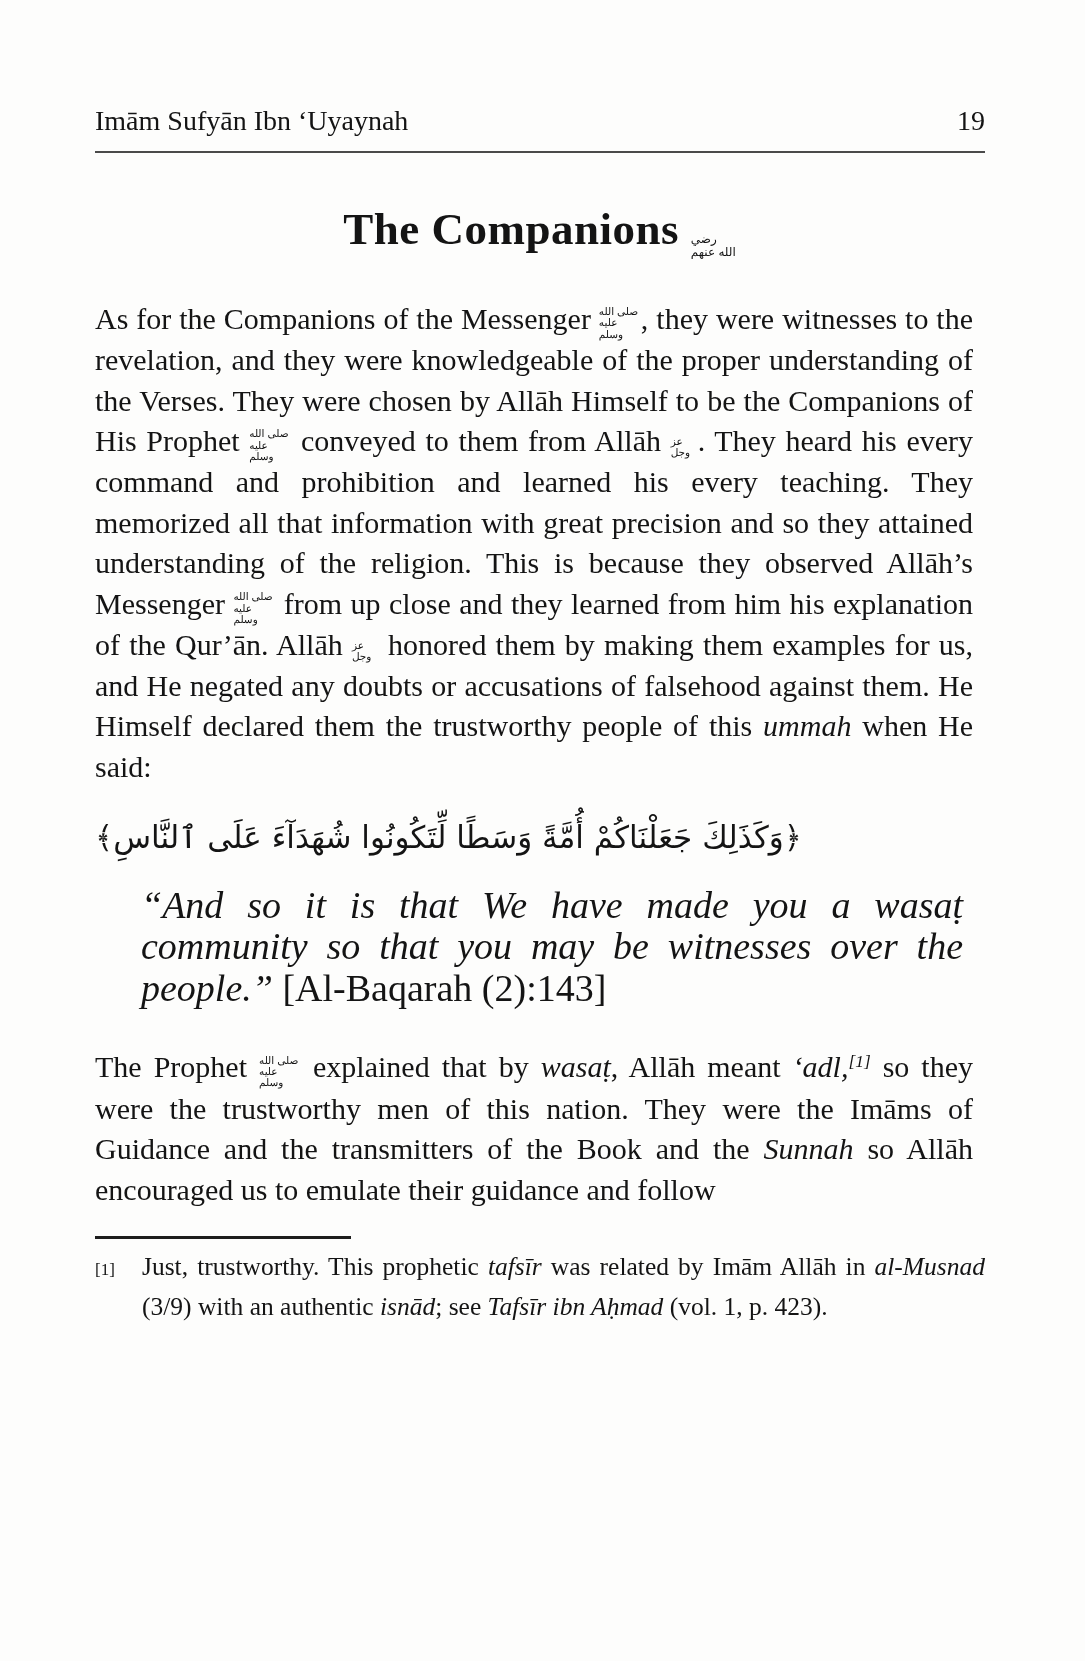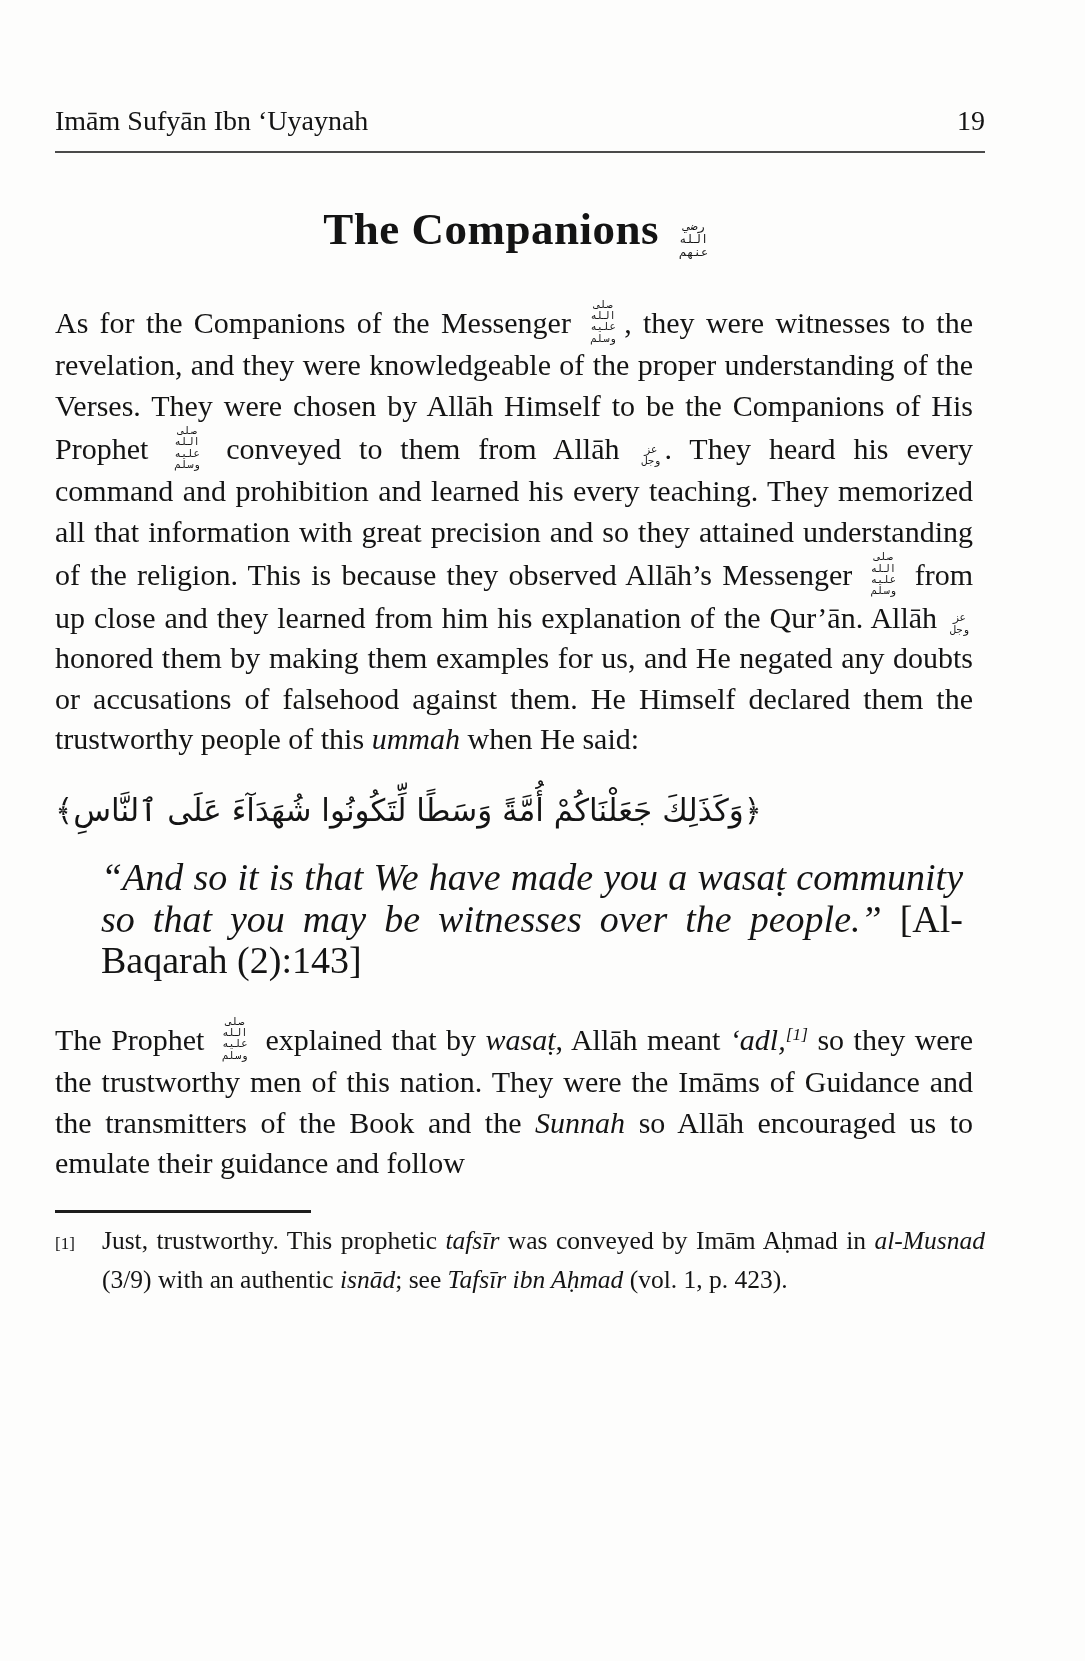--- a/index.html
+++ b/index.html
@@ -8,21 +8,21 @@
     height: 1661px;
     background: #fdfdfc;
     color: #141414;
     font-family: "Liberation Serif", "DejaVu Serif", serif;
     overflow: hidden;
   }
   .page {
     box-sizing: border-box;
     width: 1085px;
     height: 1661px;
-    padding: 106px 100px 0 55px;
+    padding: 106px 100px 0 95px;
   }
   .running-head {
     display: flex;
     justify-content: space-between;
     align-items: baseline;
     font-size: 28px;
     line-height: 1.1;
   }
   .head-rule {
     border: none;
@@ -61,25 +61,25 @@
   .italic { font-style: italic; }
   .sup-italic {
     font-style: italic;
     font-size: 0.58em;
     vertical-align: 10px;
     letter-spacing: 0;
   }
   .hon {
     display: inline-block;
     direction: rtl;
-    font-family: Liberation Mono, monospace;
+    font-family: Liberation Sans, sans-serif;
     font-size: 10.5px;
     line-height: 1.08;
     width: 42px;
-    text-align: center;
+    text-align: left;
     vertical-align: -9px;
     letter-spacing: 0;
     word-spacing: 0;
   }
   .hon-jalla { width: 27px; vertical-align: -5px; }
   .hon-title {
     width: 46px;
     font-size: 12px;
     vertical-align: -12px;
     font-weight: normal;
@@ -127,16 +127,16 @@
   <div class="arabic-verse">﴿وَكَذَلِكَ جَعَلْنَاكُمْ أُمَّةً وَسَطًا لِّتَكُونُوا شُهَدَآءَ عَلَى ٱلنَّاسِ﴾</div>
 
   <p class="quote-par"><span class="italic">“And so it is that We have made you a </span><span class="italic">wasaṭ</span><span class="italic"> community so that you may be witnesses over the people.” </span><span>[Al-Baqarah (2):143]</span></p>
 
   <p class="body-par par-2"><span>The Prophet </span><span class="hon hon-saw">صلى الله عليه وسلم</span><span> explained that by </span><span class="italic">wasaṭ</span><span>, Allāh meant </span><span class="italic">‘adl,</span><span class="sup-italic">[1]</span><span> so they were the trustworthy men of this nation. They were the Imāms of Guidance and the transmitters of the Book and the </span><span class="italic">Sunnah</span><span> so Allāh encouraged us to emulate their guidance and follow</span></p>
 
   <hr class="fn-rule">
 
   <div class="footnote">
     <span class="fn-marker">[1]</span>
-    <span><span>Just, trustworthy. This prophetic </span><span class="italic">tafsīr</span><span> was conveyed by Imām Aḥmad in </span><span class="italic">al-Musnad</span><span> (3/9) with an authentic </span><span class="italic">isnād</span><span>; see </span><span class="italic">Tafsīr ibn Aḥmad</span><span> (vol. 1, p. 423).</span></span>
+    <span><span>Just, trustworthy. This prophetic </span><span class="italic">tafsīr</span><span> was related by Imām Allāh in </span><span class="italic">al-Musnad</span><span> (3/9) with an authentic </span><span class="italic">isnād</span><span>; see </span><span class="italic">Tafsīr ibn Aḥmad</span><span> (vol. 1, p. 423).</span></span>
   </div>
 
 </div>
 
 </body></html>

